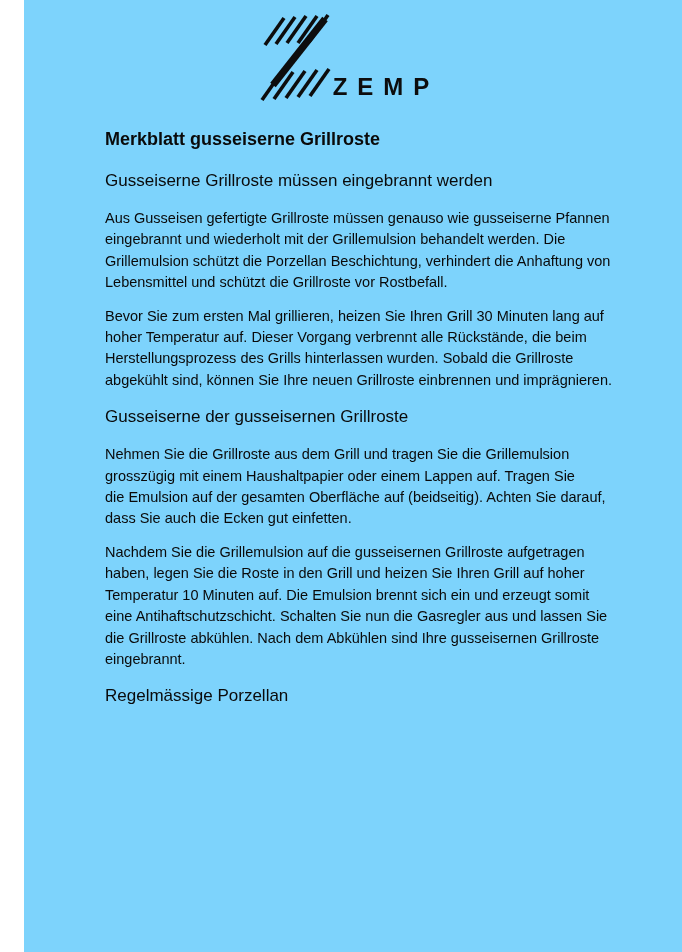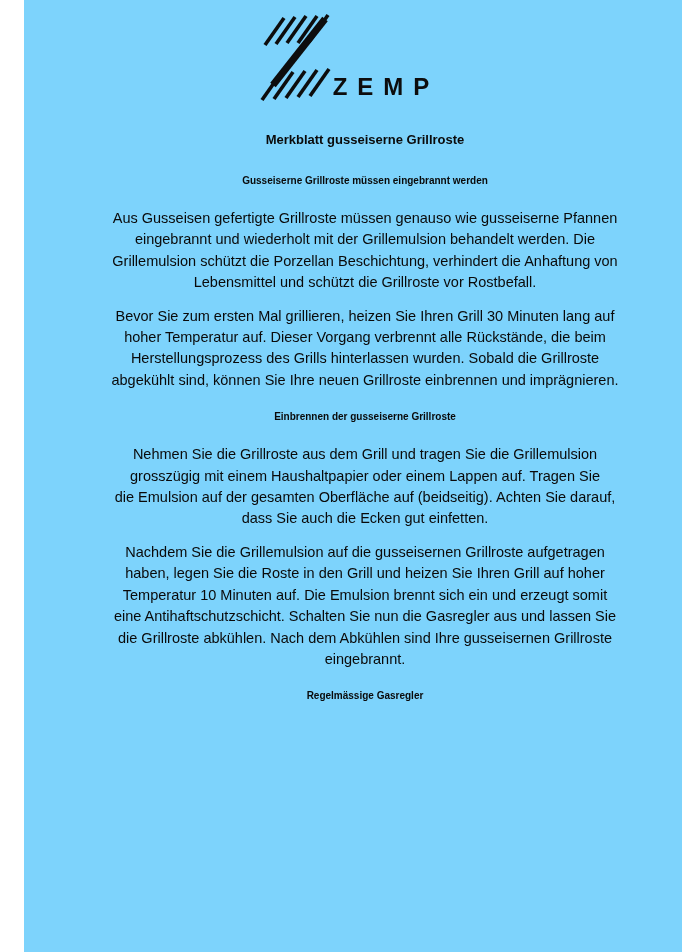--- a/index.html
+++ b/index.html
@@ -56,45 +56,42 @@
   }
 
   
   .content {
     width: 520px;
     margin-left: 81px;
   }
 
   .doc-title {
     margin-top: 27px;
-    font-size: 13px;
+    font-size: 18px;
     font-weight: 700;
     line-height: 23px;
-    text-align: center;
     white-space: nowrap;
   }
 
   .section-heading {
     margin: 15px 0 17px;
-    font-size: 10px;
-    font-weight: 700;
+    font-size: 17px;
+    font-weight: 400;
     line-height: 21px;
-    text-align: center;
     white-space: nowrap;
   }
   .section-heading.first {
     margin-top: 19px;
   }
 
   .body-text {
     font-size: 14.5px;
     line-height: 21.4px;
     margin: 0 0 12px;
     white-space: pre;      
-    text-align: center;
   }
 </style>
 </head>
 <body>
 
 <div class="page">
 
   <div class="logo-row">
     <svg class="logo-z" width="68" height="86" viewBox="0 0 68 86" aria-hidden="true">
 
@@ -128,31 +125,31 @@
     </section>
 
     <section>
       <p class="body-text">Bevor Sie zum ersten Mal grillieren, heizen Sie Ihren Grill 30 Minuten lang auf
 hoher Temperatur auf. Dieser Vorgang verbrennt alle Rückstände, die beim
 Herstellungsprozess des Grills hinterlassen wurden. Sobald die Grillroste
 abgekühlt sind, können Sie Ihre neuen Grillroste einbrennen und imprägnieren.</p>
     </section>
 
     <section>
-      <h2 class="section-heading">Einbrennen der gusseiserne Grillroste</h2>
+      <h2 class="section-heading">Gusseiserne der gusseisernen Grillroste</h2>
       <p class="body-text">Nehmen Sie die Grillroste aus dem Grill und tragen Sie die Grillemulsion
 grosszügig mit einem Haushaltpapier oder einem Lappen auf. Tragen Sie
 die Emulsion auf der gesamten Oberfläche auf (beidseitig). Achten Sie darauf,
 dass Sie auch die Ecken gut einfetten.</p>
       <p class="body-text">Nachdem Sie die Grillemulsion auf die gusseisernen Grillroste aufgetragen
 haben, legen Sie die Roste in den Grill und heizen Sie Ihren Grill auf hoher
 Temperatur 10 Minuten auf. Die Emulsion brennt sich ein und erzeugt somit
 eine Antihaftschutzschicht. Schalten Sie nun die Gasregler aus und lassen Sie
 die Grillroste abkühlen. Nach dem Abkühlen sind Ihre gusseisernen Grillroste
 eingebrannt.</p>
     </section>
 
     <section>
-      <h2 class="section-heading">Regelmässige Gasregler</h2>
+      <h2 class="section-heading">Regelmässige Porzellan</h2>
     </section>
 
   </div>
 </div>
 
 </body></html>

